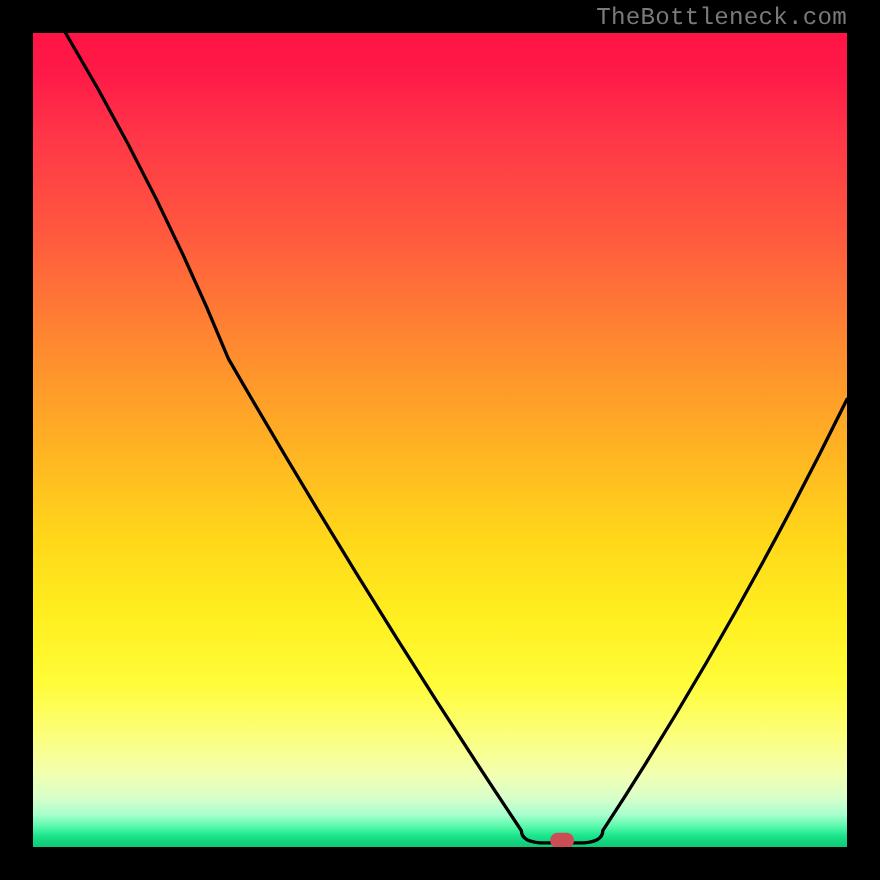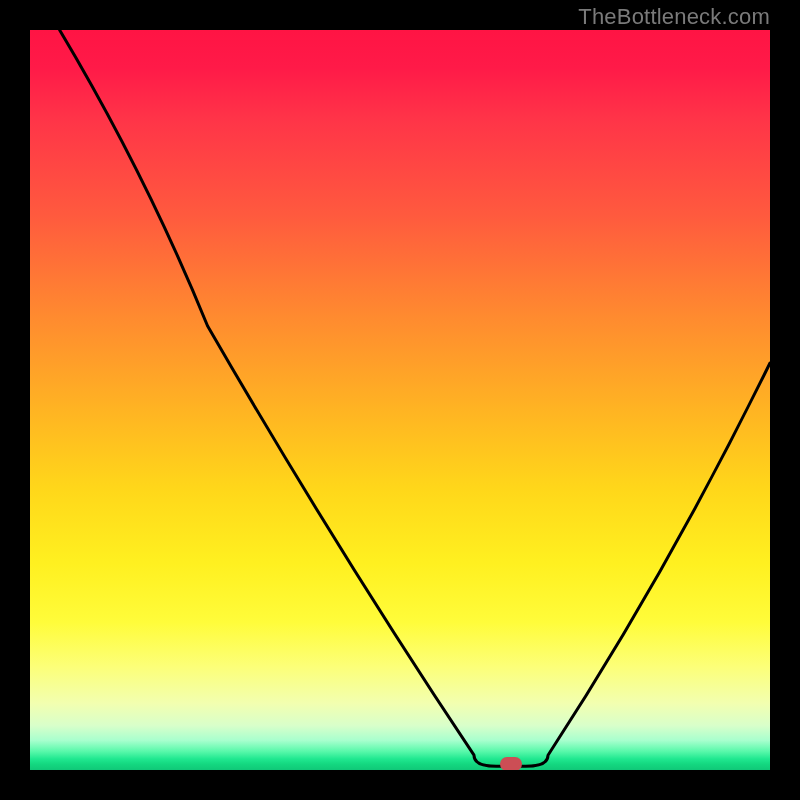--- a/index.html
+++ b/index.html
@@ -51,21 +51,21 @@
       #20e890 98.5%,
       #14d880 99.2%,
       #10c878 100%
     );
   }
   .watermark {
     position: absolute;
     top: 4px;
     right: 30px;
     color: #7a7a7a;
-    font-family: Liberation Sans, sans-serif;
+    font-family: Liberation Mono, monospace;
     font-size: 22px;
     font-weight: 500;
     letter-spacing: 0.2px;
     text-align: left;
   }
   .curve {
     position: absolute;
     left: 0;
     top: 0;
     width: 740px;

